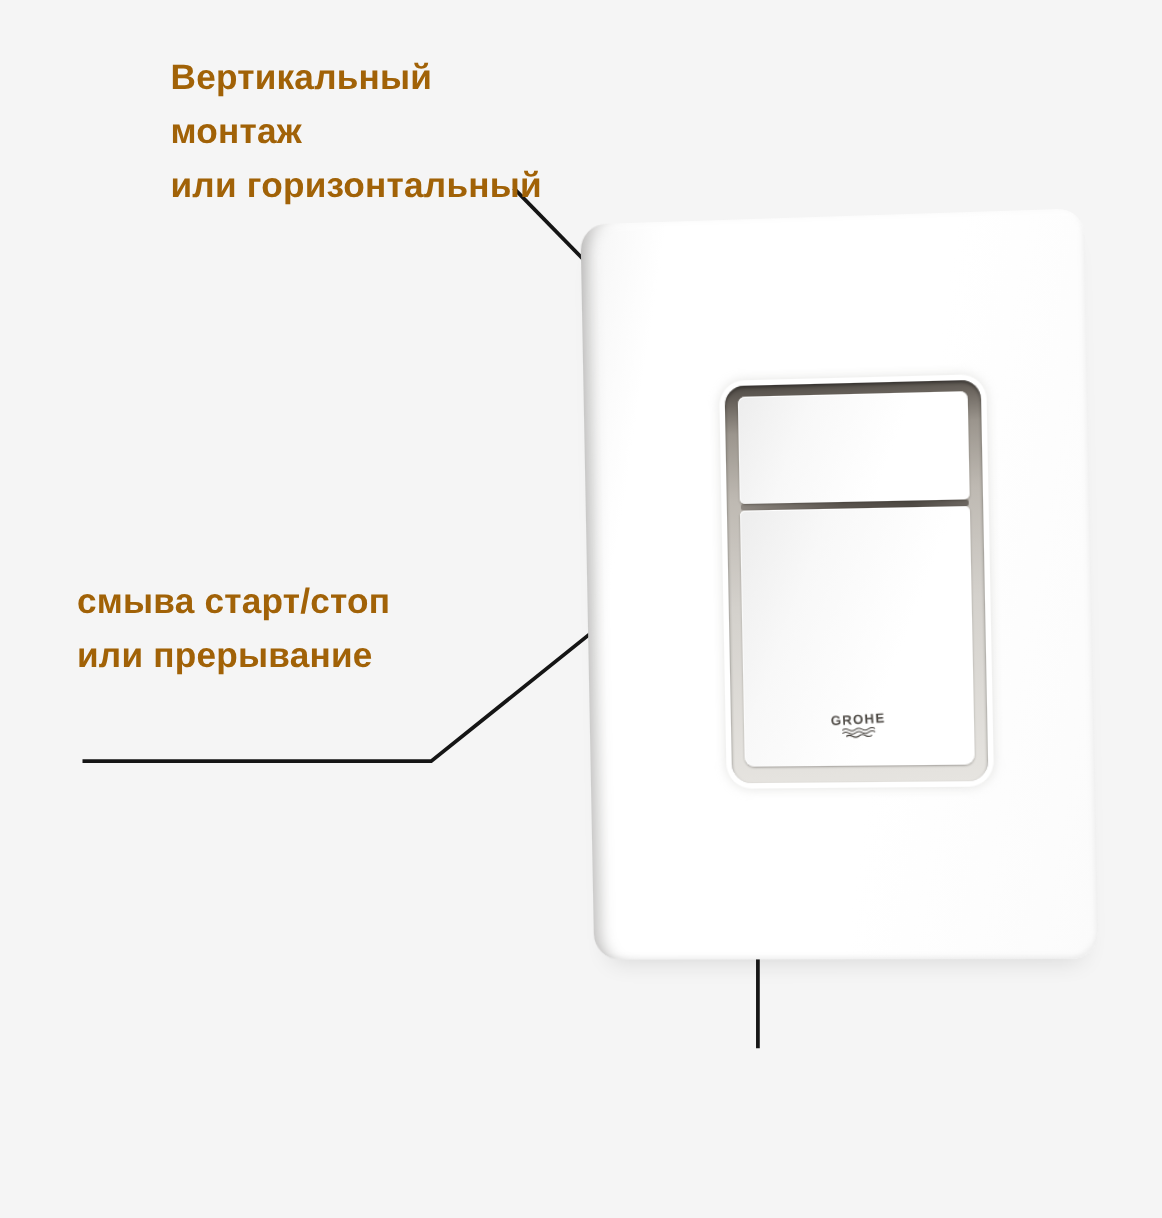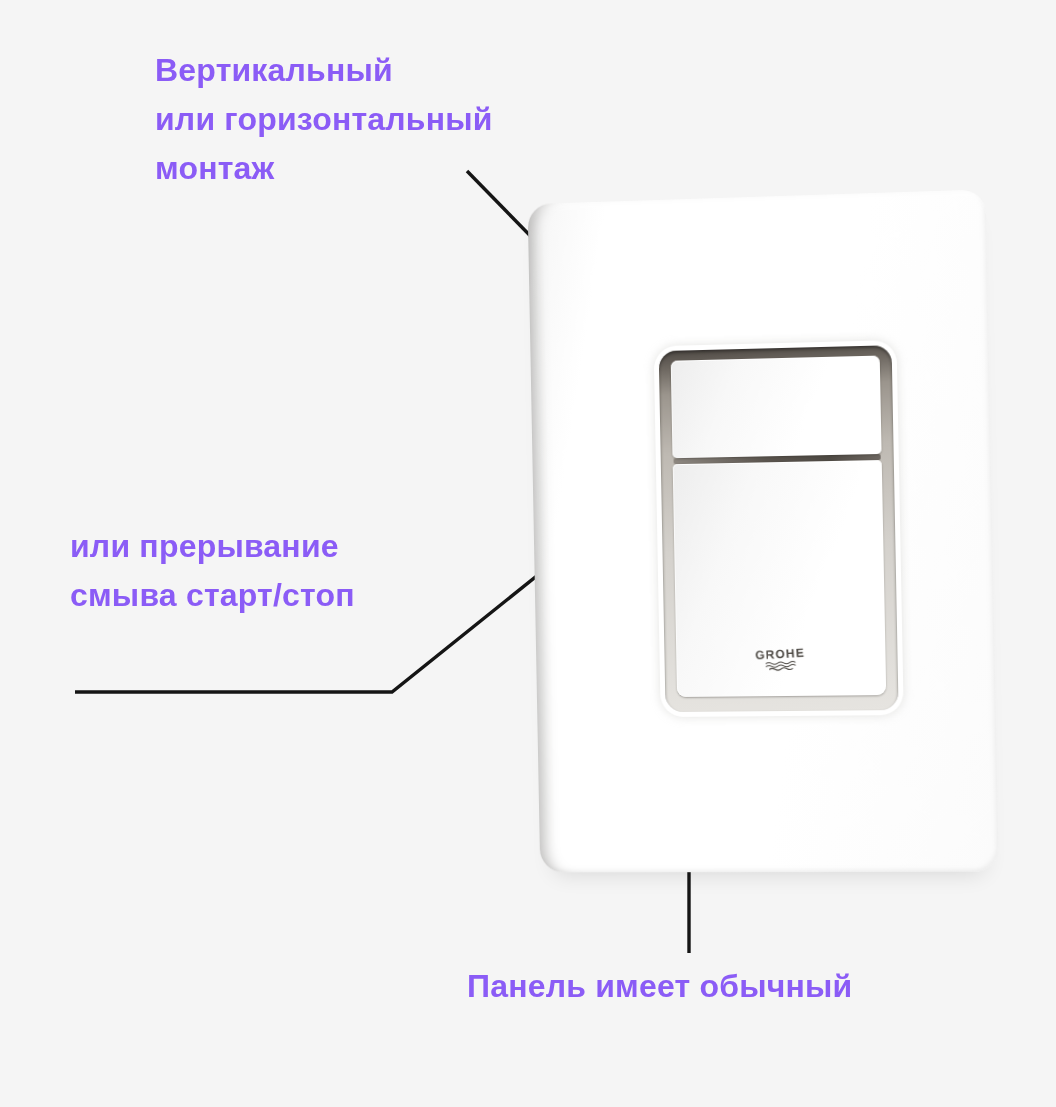--- a/index.html
+++ b/index.html
@@ -16,21 +16,21 @@
   .stage {
     position: relative;
     width: 1056px;
     height: 1107px;
     background: #f5f5f5;
   }
 
   
   .annotation {
     position: absolute;
-    color: #8b5cf6;
+    color: #a16207;
     font-size: 32px;
     font-weight: 700;
     letter-spacing: 0.2px;
     line-height: 49px;
     white-space: nowrap;
   }
   .ann-mount { left: 155px; top: 46px; }
   .ann-flush { left: 70px;  top: 522px; }
   .ann-size  { left: 467px; top: 962px; }
 
@@ -145,31 +145,30 @@
 <div class="stage">
 
   <svg class="leader-svg" viewBox="0 0 1056 1107" xmlns="http://www.w3.org/2000/svg">
     <path d="M467 171 L552 258"></path>
     <path d="M75 692 L392 692 L614 514"></path>
     <path d="M689 813 L689 953"></path>
   </svg>
 
   <div class="annotation ann-mount">
     <div class="ann-line">Вертикальный</div>
+    <div class="ann-line">монтаж</div>
     <div class="ann-line">или горизонтальный</div>
-    <div class="ann-line">монтаж</div>
   </div>
 
   <div class="annotation ann-flush">
+    <div class="ann-line">смыва старт/стоп</div>
     <div class="ann-line">или прерывание</div>
-    <div class="ann-line">смыва старт/стоп</div>
   </div>
 
   <div class="annotation ann-size">
-    <div class="ann-line">Панель имеет обычный</div>
   </div>
 
   <div class="panel">
     <div class="recess">
       <div class="flush-btn small"></div>
       <div class="btn-divider"></div>
       <div class="flush-btn large">
         <div class="grohe-logo">
           <span class="brand-text">GROHE</span>
           <svg width="34" height="11" viewBox="0 0 34 11">

